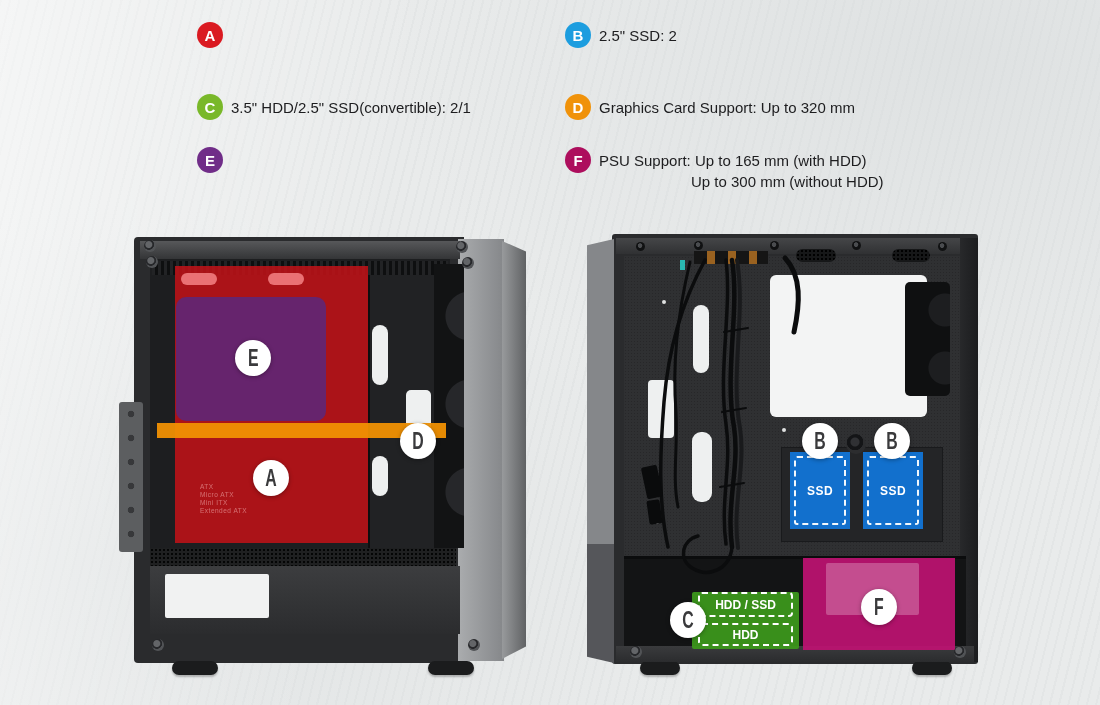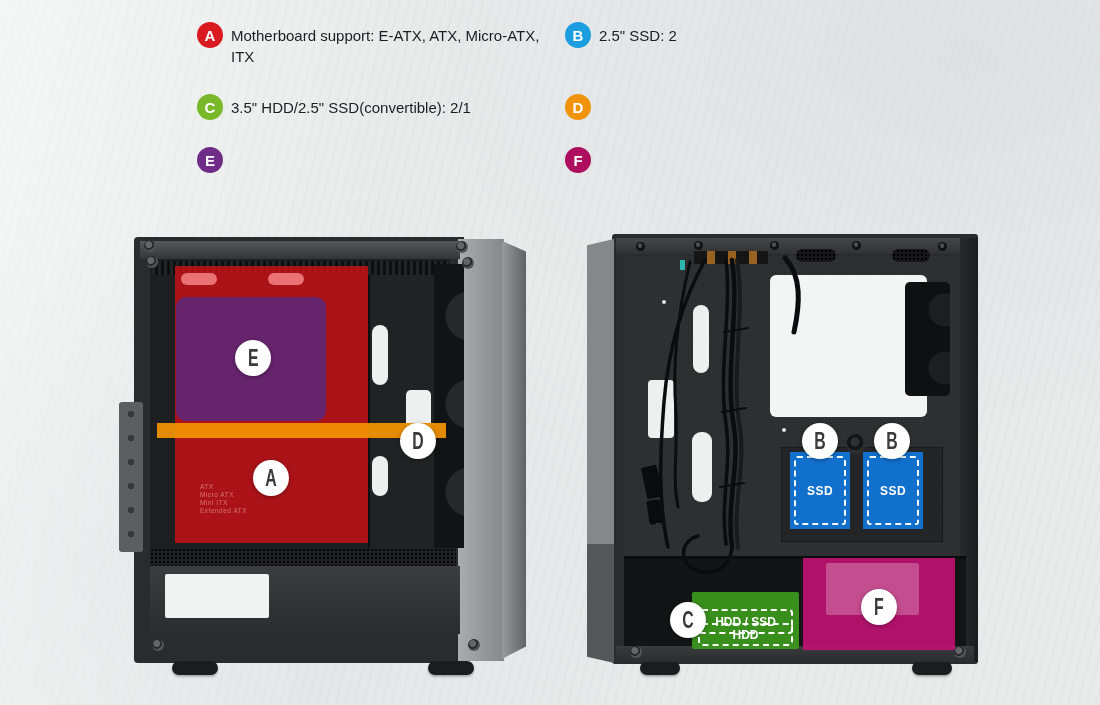--- a/index.html
+++ b/index.html
@@ -106,24 +106,20 @@
 </style>
 </head>
 <body>
 
 <div class="canvas">
 
   <div class="legend-item" style="left:197px;top:22px;width:360px;">
     <div class="badge badge-a">
         <span>A</span>
       </div>
-    <div class="legend-text">
-      <span class="line1">Motherboard support: E-ATX, ATX, Micro-ATX,</span>
-      <span class="line2">ITX</span>
-    </div>
   </div>
   <div class="legend-item" style="left:565px;top:22px;width:330px;">
     <div class="badge badge-b">
         <span>B</span>
       </div>
     <div class="legend-text">
       <span class="line1">2.5" SSD: 2</span>
       <span class="line2"></span>
     </div>
   </div>
@@ -133,30 +129,38 @@
       </div>
     <div class="legend-text">
       <span class="line1">3.5" HDD/2.5" SSD(convertible): 2/1</span>
       <span class="line2"></span>
     </div>
   </div>
   <div class="legend-item" style="left:565px;top:94px;width:330px;">
     <div class="badge badge-d">
         <span>D</span>
       </div>
+    <div class="legend-text">
+      <span class="line1">Graphics Card Support: Up to 320 mm</span>
+      <span class="line2"></span>
+    </div>
   </div>
   <div class="legend-item" style="left:197px;top:147px;width:360px;">
     <div class="badge badge-e">
         <span>E</span>
       </div>
   </div>
   <div class="legend-item legend-f" style="left:565px;top:147px;width:360px;">
     <div class="badge badge-f">
         <span>F</span>
       </div>
+    <div class="legend-text">
+      <span class="line1">PSU Support: Up to 165 mm (with HDD)</span>
+      <span class="line2">Up to 300 mm (without HDD)</span>
+    </div>
   </div>
 
   <div class="abs lc-body"></div>
   <div class="abs lc-bezel"></div>
   <div class="abs lc-outer-panel"></div>
   <div class="abs lc-top-frame"></div>
   <div class="abs lc-interior"></div>
   <div class="abs lc-mid"></div>
   <div class="abs lc-vent"></div>
   <div class="abs lc-fans"></div>
@@ -249,21 +253,21 @@
     <div class="dash">
         <span>SSD</span>
       </div>
   </div>
   <div class="rc-ssd" style="left:863px;top:452px;">
     <div class="dash">
         <span>SSD</span>
       </div>
   </div>
   <div class="abs rc-green">
-    <div class="rc-gbox" style="top:17px;height:21px;">
+    <div class="rc-gbox" style="top:0;height:21px;">
         <span>HDD / SSD</span>
       </div>
     <div class="rc-gbox" style="top:31px;height:19px;">
         <span>HDD</span>
       </div>
   </div>
   <div class="abs rc-magenta">
     <div class="rc-magenta-inner"></div>
   </div>
   <div class="marker" style="left:802px;top:423px;">

